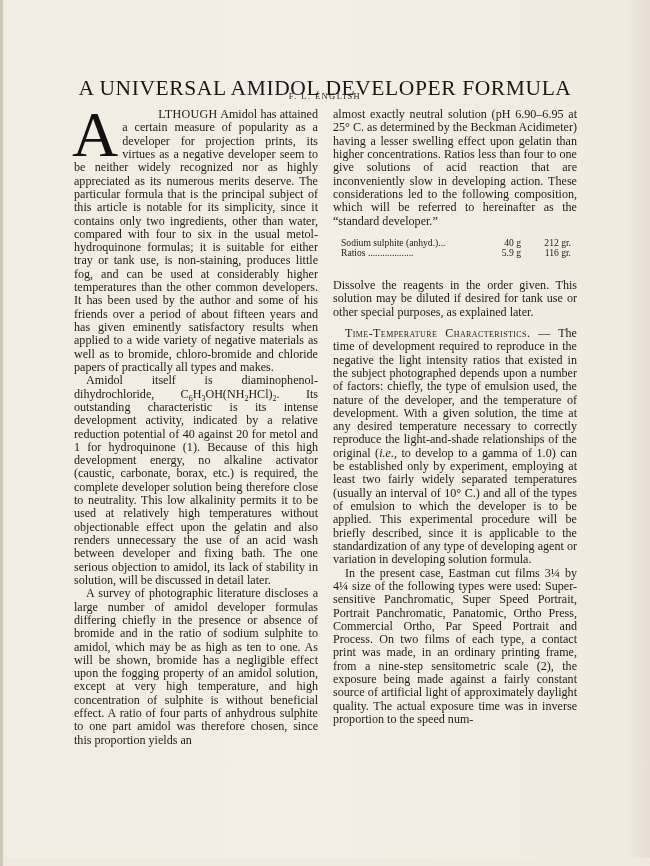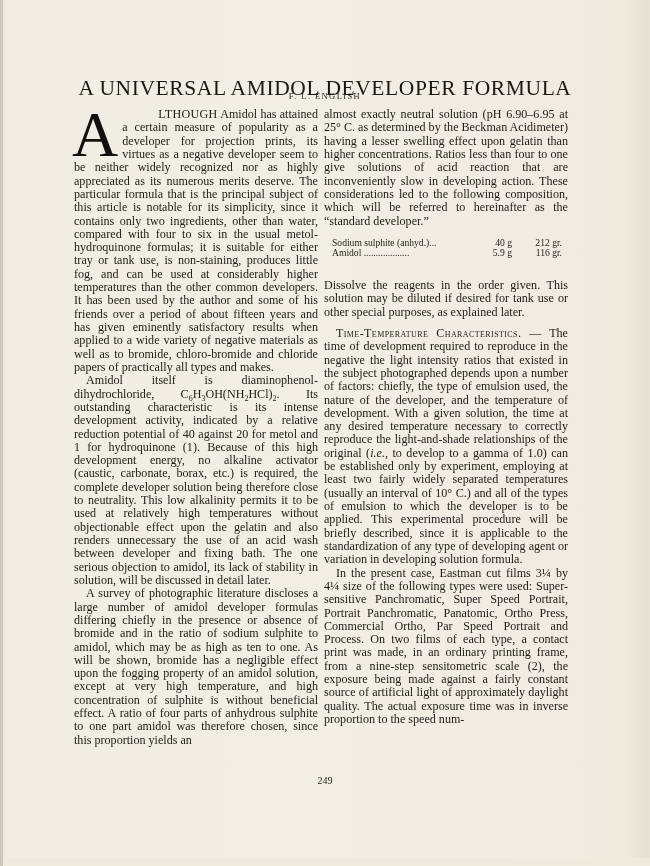--- a/index.html
+++ b/index.html
@@ -49,21 +49,21 @@
   .column {
     position: absolute;
     top: 108px;
     width: 244px;
     font-size: 12.1px;
     line-height: 13.32px;
     text-align: justify;
     hyphens: none;
   }
   .col-left { left: 74px; }
-  .col-right { left: 324px; }
+  .col-right { left: 333px; }
   .column p {
     margin: 0;
     text-indent: 12px;
   }
   .column p.first {
     text-indent: 0;
   }
   .dropcap {
     float: left;
     font-size: 64px;
@@ -122,26 +122,25 @@
   <div class="column col-right">
     <p class="first">almost exactly neutral solution (pH 6.90–6.95 at 25° C. as determined by the Beckman Acidimeter) having a lesser swelling effect upon gelatin than higher concentrations. Ratios less than four to one give solutions of acid reaction that are inconveniently slow in developing action. These considerations led to the following composition, which will be referred to hereinafter as the “standard developer.”</p>
     <table class="formula-table">
       <tbody>
         <tr>
           <td class="name">Sodium sulphite (anhyd.)...</td>
           <td class="metric">40 g</td>
           <td class="imperial">212 gr.</td>
         </tr>
         <tr>
-          <td class="name">Amidol ...................</td>
+          <td class="name">Ratios ...................</td>
           <td class="metric">5.9 g</td>
           <td class="imperial">116 gr.</td>
         </tr>
       </tbody>
     </table>
     <p class="first">Dissolve the reagents in the order given. This solution may be diluted if desired for tank use or other special purposes, as explained later.</p>
     <div class="gap"></div>
     <p><span class="section-head">Time-Temperature Characteristics. —</span><span> The time of development required to reproduce in the negative the light intensity ratios that existed in the subject photographed depends upon a number of factors: chiefly, the type of emulsion used, the nature of the developer, and the temperature of development. With a given solution, the time at any desired temperature necessary to correctly reproduce the light-and-shade relationships of the original (</span><i>i.e.,</i><span> to develop to a gamma of 1.0) can be established only by experiment, employing at least two fairly widely separated temperatures (usually an interval of 10° C.) and all of the types of emulsion to which the developer is to be applied. This experimental procedure will be briefly described, since it is applicable to the standardization of any type of developing agent or variation in developing solution formula.</span></p>
     <p>In the present case, Eastman cut films 3¼ by 4¼ size of the following types were used: Super-sensitive Panchromatic, Super Speed Portrait, Portrait Panchromatic, Panatomic, Ortho Press, Commercial Ortho, Par Speed Portrait and Process. On two films of each type, a contact print was made, in an ordinary printing frame, from a nine-step sensitometric scale (2), the exposure being made against a fairly constant source of artificial light of approximately daylight quality. The actual exposure time was in inverse proportion to the speed num-</p>
   </div>
 
-  <div class="page-number">249</div>
 </div>
 
 </body></html>

